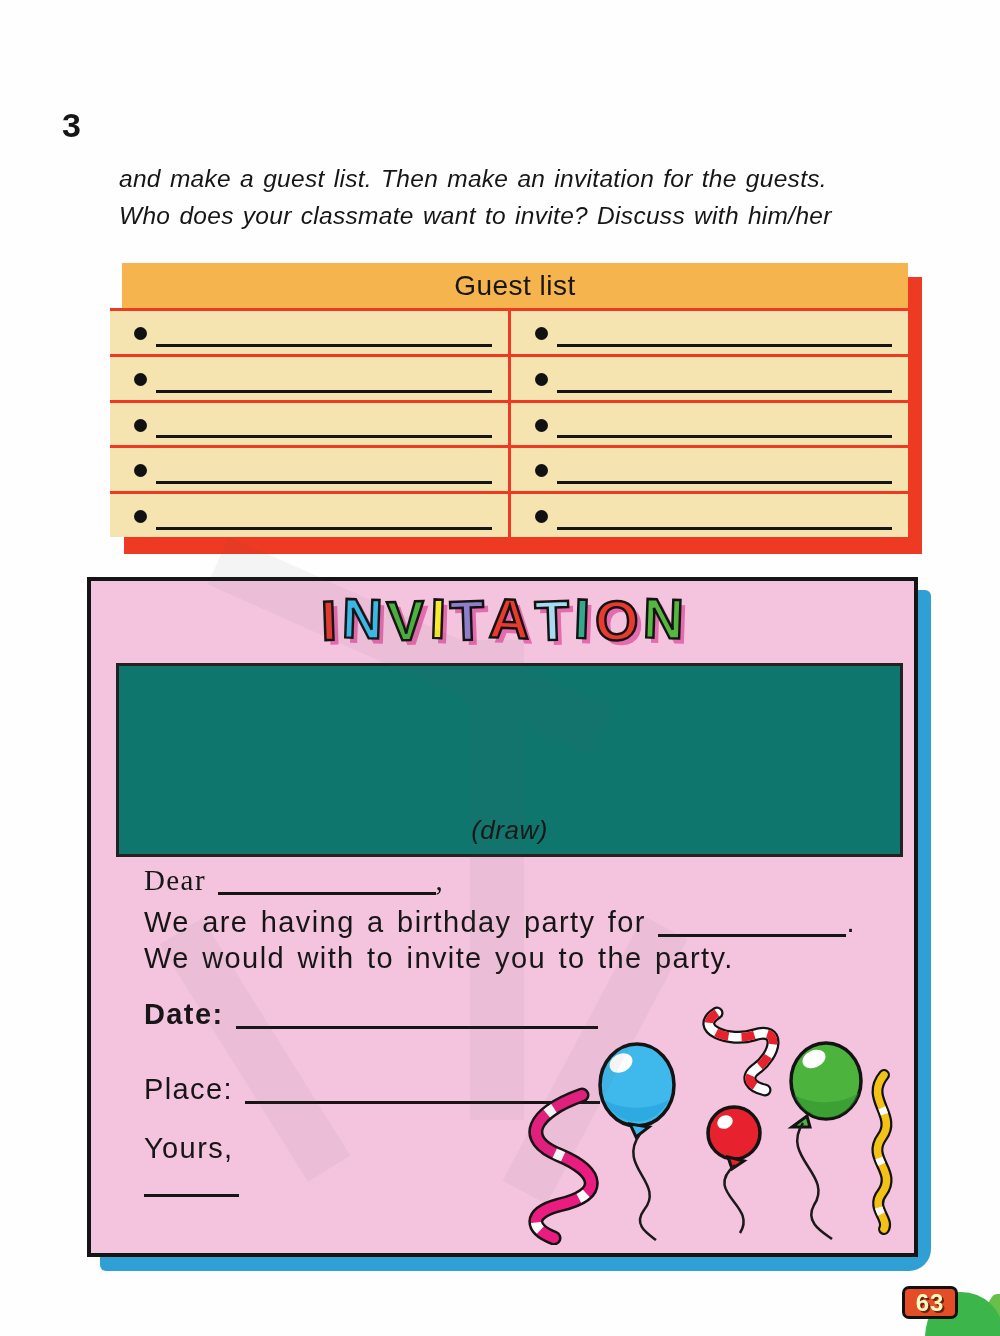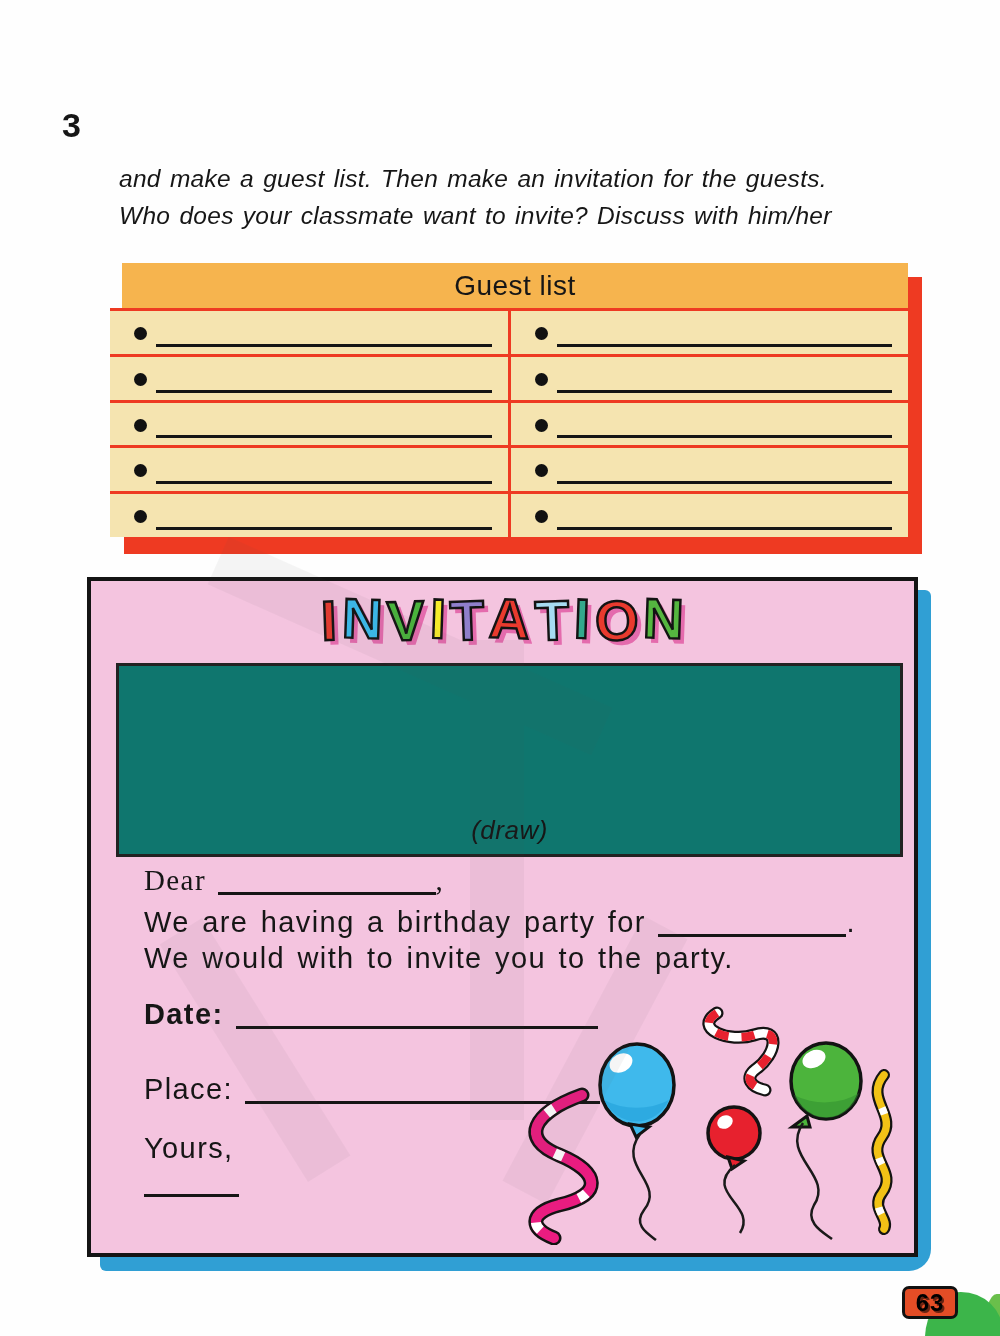--- a/index.html
+++ b/index.html
@@ -61,21 +61,21 @@
   .balloons { position:absolute; left:413px; top:424px; }
 
   
   .bush  { position:absolute; left:925px; top:1292px; width:78px; height:46px;
            background:var(--bush-green); border-radius:46% 54% 0 0 / 100% 88% 0 0; }
   .bush2 { position:absolute; left:984px; top:1294px; width:18px; height:44px;
            background:#6abf4b; border-radius:70% 0 0 0 / 90% 0 0 0; }
   .page-badge { position:absolute; left:902px; top:1286px; width:56px; height:33px;
                 background:var(--badge-orange); border:3px solid #111; border-radius:7px;
                 display:flex; align-items:center; justify-content:center;
-                color:#000000; font-weight:bold; font-size:24px;
+                color:#fef9c3; font-weight:bold; font-size:24px;
                 text-shadow:2px 2px 0 rgba(0,0,0,0.55); letter-spacing:1px; }
 
   
   .watermark { position:absolute; left:140px; top:580px; width:720px; height:680px;
                pointer-events:none; opacity:0.05; z-index:40; }
   .watermark div { position:absolute; background:#555; }
   .wm1 { left:60px; top:40px; width:420px; height:52px; transform:rotate(24deg); }
   .wm2 { left:330px; top:60px; width:54px; height:480px; }
   .wm3 { left:90px; top:330px; width:50px; height:280px; transform:rotate(-32deg); }
   .wm4 { left:430px; top:330px; width:50px; height:300px; transform:rotate(28deg); }

